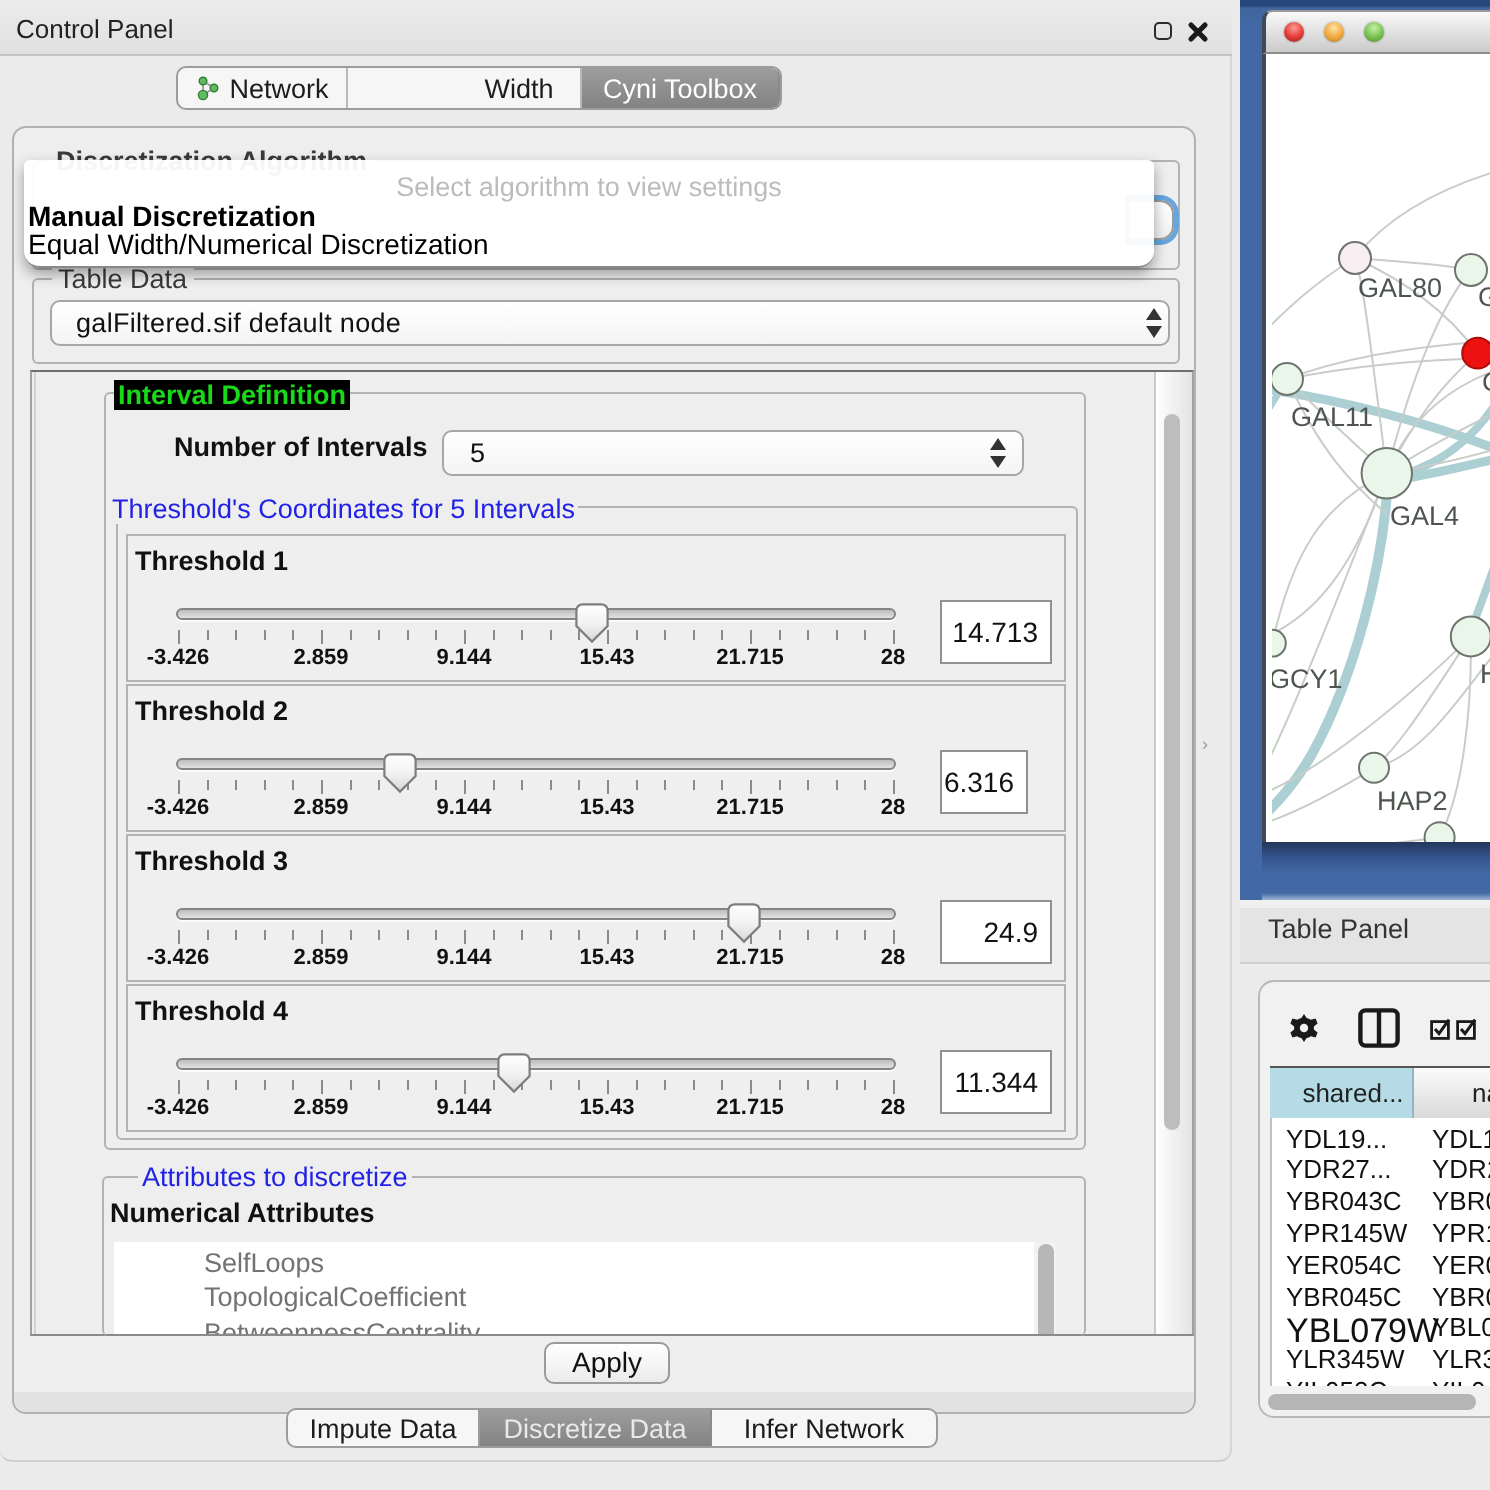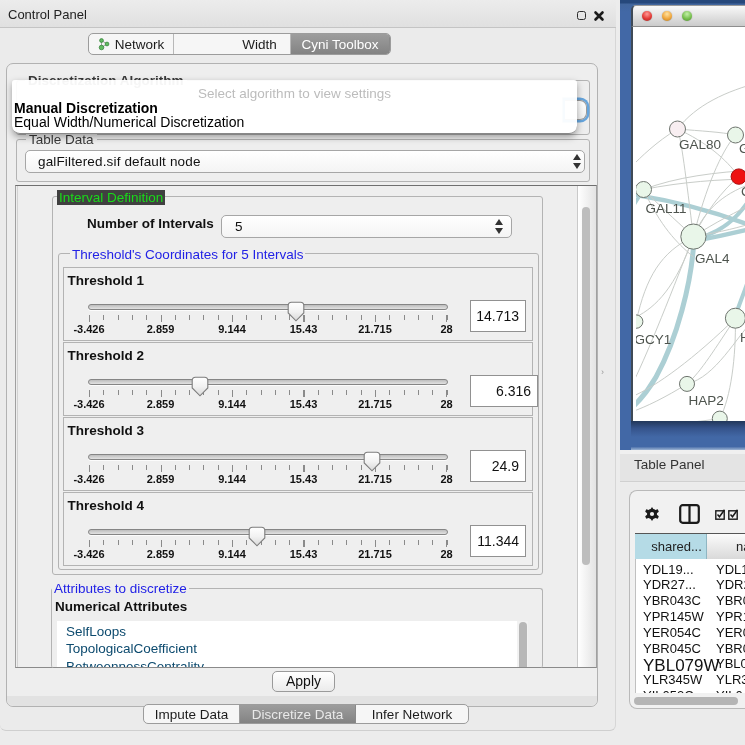--- a/index.html
+++ b/index.html
@@ -37,30 +37,30 @@
 <div class="abs" style="left:38px;top:154px;color:#111;letter-spacing:0.15px;">galFiltered.sif default node</div>
 <svg class="abs" style="left:572px;top:153px;" width="10" height="17" viewBox="0 0 10 17">
     <path d="M5,1 L9,7 L1,7 Z" fill="#333"></path>
     <path d="M5,16 L9,10 L1,10 Z" fill="#333"></path>
   </svg>
 <div class="abs" style="left:15px;top:185px;width:582px;height:483px;background:#eeeeee;border-top:1px solid #6f6f6f;border-left:1px solid #a0a0a0;border-right:1px solid #a0a0a0;border-bottom:1px solid #8a8a8a;"></div>
 <div class="abs" style="left:577px;top:186px;width:19px;height:481px;background:linear-gradient(to right,#ffffff,#e3e3e3);border-left:1px solid #c9c9c9;"></div>
 <div class="abs" style="left:582px;top:207px;width:8px;height:358px;background:#bdbdbd;border-radius:4px;"></div>
 <div class="abs" style="left:17px;top:186px;width:1px;height:481px;background:#d2d2d2;"></div>
 <div class="abs" style="left:52px;top:196px;width:491px;height:379px;border:1px solid #b3b3b3;border-radius:3px;"></div>
-<div class="abs" style="left:57px;top:190px;color:#19da19;background:#404040;padding:0 2px;">Interval Definition</div>
+<div class="abs" style="left:57px;top:190px;color:#19da19;background:#000000;padding:0 2px;font-weight:bold;">Interval Definition</div>
 <div class="abs b" style="left:87px;top:216px;color:#111;">Number of Intervals</div>
 <div class="abs" style="left:221px;top:215px;width:291px;height:23px;background:linear-gradient(#ffffff,#f4f4f4);border:1px solid #a6a6a6;border-radius:5px;"></div>
 <div class="abs" style="left:235px;top:219px;color:#111;">5</div>
 <svg class="abs" style="left:494px;top:218px;" width="10" height="17" viewBox="0 0 10 17">
     <path d="M5,1 L9,7 L1,7 Z" fill="#333"></path>
     <path d="M5,16 L9,10 L1,10 Z" fill="#333"></path>
   </svg>
 <div class="abs" style="left:58px;top:253px;width:481px;height:317px;border:1px solid #b3b3b3;border-radius:3px;"></div>
-<div class="abs" style="left:70px;top:247px;color:#2222e6;background:#eeeeee;padding:0 2px;">Threshold's Coordinates for 5 Intervals</div>
+<div class="abs" style="left:54px;top:247px;color:#2222e6;background:#eeeeee;padding:0 2px;">Threshold's Coordinates for 5 Intervals</div>
 <svg width="0" height="0" style="position:absolute;">
     <defs>
       <linearGradient id="tg" x1="0" y1="0" x2="0" y2="1">
         <stop offset="0" stop-color="#ffffff"></stop>
         <stop offset="0.5" stop-color="#f2f2f2"></stop>
         <stop offset="1" stop-color="#d8d8d8"></stop>
       </linearGradient>
     </defs>
   </svg>
 <div class="abs" style="left:63px;top:267px;width:470px;height:74px;background:#efefef;border:1px solid #b3b3b3;"></div>
@@ -85,21 +85,21 @@
 <div class="abs" style="left:88.5px;top:390px;width:359px;height:7px;background-image:repeating-linear-gradient(to right,#8a8a8a 0 1px,transparent 1px 71.5px);"></div>
 <div class="abs b" style="left:89px;top:397.5px;transform:translateX(-50%);font-size:11px;color:#111;">-3.426</div>
 <div class="abs b" style="left:160.5px;top:397.5px;transform:translateX(-50%);font-size:11px;color:#111;">2.859</div>
 <div class="abs b" style="left:232px;top:397.5px;transform:translateX(-50%);font-size:11px;color:#111;">9.144</div>
 <div class="abs b" style="left:303.5px;top:397.5px;transform:translateX(-50%);font-size:11px;color:#111;">15.43</div>
 <div class="abs b" style="left:375px;top:397.5px;transform:translateX(-50%);font-size:11px;color:#111;">21.715</div>
 <div class="abs b" style="left:446.5px;top:397.5px;transform:translateX(-50%);font-size:11px;color:#111;">28</div>
 <svg class="abs" style="left:191.1px;top:375.5px;" width="18" height="21" viewBox="0 0 18 21">
     <path d="M1.2,4.5 Q1.2,1.2 4.5,1.2 L13.5,1.2 Q16.8,1.2 16.8,4.5 L16.8,12 L9,19.8 L1.2,12 Z" fill="url(#tg)" stroke="#7d7d7d" stroke-width="1.1"></path>
   </svg>
-<div class="abs" style="left:470px;top:375px;width:68px;height:32px;background:#fff;border:1px solid #919191;font-size:14px;color:#111;text-align:right;line-height:30px;padding-right:6px;">6.316</div>
+<div class="abs" style="left:470px;top:375px;width:44px;height:32px;background:#fff;border:1px solid #919191;font-size:14px;color:#111;text-align:right;line-height:30px;padding-right:6px;">6.316</div>
 <div class="abs" style="left:63px;top:417px;width:470px;height:74px;background:#efefef;border:1px solid #b3b3b3;"></div>
 <div class="abs b" style="left:67.5px;top:423px;color:#111;">Threshold 3</div>
 <div class="abs" style="left:88px;top:454px;width:360px;height:6px;background:linear-gradient(#bdbdbd,#e2e2e2);border:1px solid #858585;border-radius:3px;box-shadow:0 1px 0 rgba(255,255,255,0.8);"></div>
 <div class="abs" style="left:88.5px;top:465px;width:359px;height:4.5px;background-image:repeating-linear-gradient(to right,#8a8a8a 0 1px,transparent 1px 14.3px);"></div>
 <div class="abs" style="left:88.5px;top:465px;width:359px;height:7px;background-image:repeating-linear-gradient(to right,#8a8a8a 0 1px,transparent 1px 71.5px);"></div>
 <div class="abs b" style="left:89px;top:472.5px;transform:translateX(-50%);font-size:11px;color:#111;">-3.426</div>
 <div class="abs b" style="left:160.5px;top:472.5px;transform:translateX(-50%);font-size:11px;color:#111;">2.859</div>
 <div class="abs b" style="left:232px;top:472.5px;transform:translateX(-50%);font-size:11px;color:#111;">9.144</div>
 <div class="abs b" style="left:303.5px;top:472.5px;transform:translateX(-50%);font-size:11px;color:#111;">15.43</div>
 <div class="abs b" style="left:375px;top:472.5px;transform:translateX(-50%);font-size:11px;color:#111;">21.715</div>
@@ -117,24 +117,24 @@
 <div class="abs b" style="left:160.5px;top:547.5px;transform:translateX(-50%);font-size:11px;color:#111;">2.859</div>
 <div class="abs b" style="left:232px;top:547.5px;transform:translateX(-50%);font-size:11px;color:#111;">9.144</div>
 <div class="abs b" style="left:303.5px;top:547.5px;transform:translateX(-50%);font-size:11px;color:#111;">15.43</div>
 <div class="abs b" style="left:375px;top:547.5px;transform:translateX(-50%);font-size:11px;color:#111;">21.715</div>
 <div class="abs b" style="left:446.5px;top:547.5px;transform:translateX(-50%);font-size:11px;color:#111;">28</div>
 <svg class="abs" style="left:248.2px;top:525.5px;" width="18" height="21" viewBox="0 0 18 21">
     <path d="M1.2,4.5 Q1.2,1.2 4.5,1.2 L13.5,1.2 Q16.8,1.2 16.8,4.5 L16.8,12 L9,19.8 L1.2,12 Z" fill="url(#tg)" stroke="#7d7d7d" stroke-width="1.1"></path>
   </svg>
 <div class="abs" style="left:470px;top:525px;width:56px;height:32px;background:#fff;border:1px solid #919191;font-size:14px;color:#111;text-align:right;line-height:30px;padding-right:6px;">11.344</div>
 <div class="abs" style="left:51px;top:588px;width:492px;height:80px;border:1px solid #b3b3b3;border-radius:3px;border-bottom:none;"></div>
-<div class="abs" style="left:52px;top:581px;color:#2222e6;background:#eeeeee;padding:0 2px;">Attributes to discretize</div>
+<div class="abs" style="left:69px;top:581px;color:#2222e6;background:#eeeeee;padding:0 2px;">Attributes to discretize</div>
 <div class="abs b" style="left:55px;top:599px;color:#111;">Numerical Attributes</div>
 <div class="abs" style="left:57px;top:621px;width:460px;height:46px;background:#fff;overflow:hidden;">
-    <div style="color:#0c4a6e;padding-left:9px;line-height:17.4px;padding-top:2px;">SelfLoops<br>TopologicalCoefficient<br>BetweennessCentrality</div>
+    <div style="color:#737373;padding-left:9px;line-height:17.4px;padding-top:2px;margin-left:36px;">SelfLoops<br>TopologicalCoefficient<br>BetweennessCentrality</div>
   </div>
 <div class="abs" style="left:517px;top:621px;width:11px;height:46px;background:#f2f2f2;"></div>
 <div class="abs" style="left:518.5px;top:622px;width:8px;height:45px;background:#b7b7b7;border-radius:4px 4px 0 0;"></div>
 <div class="abs" style="left:272px;top:671px;width:63px;height:21px;background:linear-gradient(#ffffff,#ebebeb);border:1px solid #9a9a9a;border-radius:5px;font-size:14px;color:#111;text-align:center;line-height:19px;">Apply</div>
 <div class="abs" style="left:7px;top:696px;width:590px;height:10px;background:#e2e2e2;border-radius:0 0 7px 7px;"></div>
 <div class="abs" style="left:143px;top:704px;height:20px;display:flex;border:1px solid #9c9c9c;border-radius:5px;overflow:hidden;background:#f6f6f6;color:#1c1c1c;">
 <div class="b" style="width:96px;display:flex;align-items:center;justify-content:center;border-right:1px solid #9c9c9c;font-weight:normal;">Impute Data</div>
 <div style="width:116px;display:flex;align-items:center;justify-content:center;background:linear-gradient(#9d9d9d,#838383);color:#e9e9e9;border-right:1px solid #8a8a8a;">Discretize Data</div>
 <div style="width:112px;display:flex;align-items:center;justify-content:center;">Infer Network</div>
 </div>

